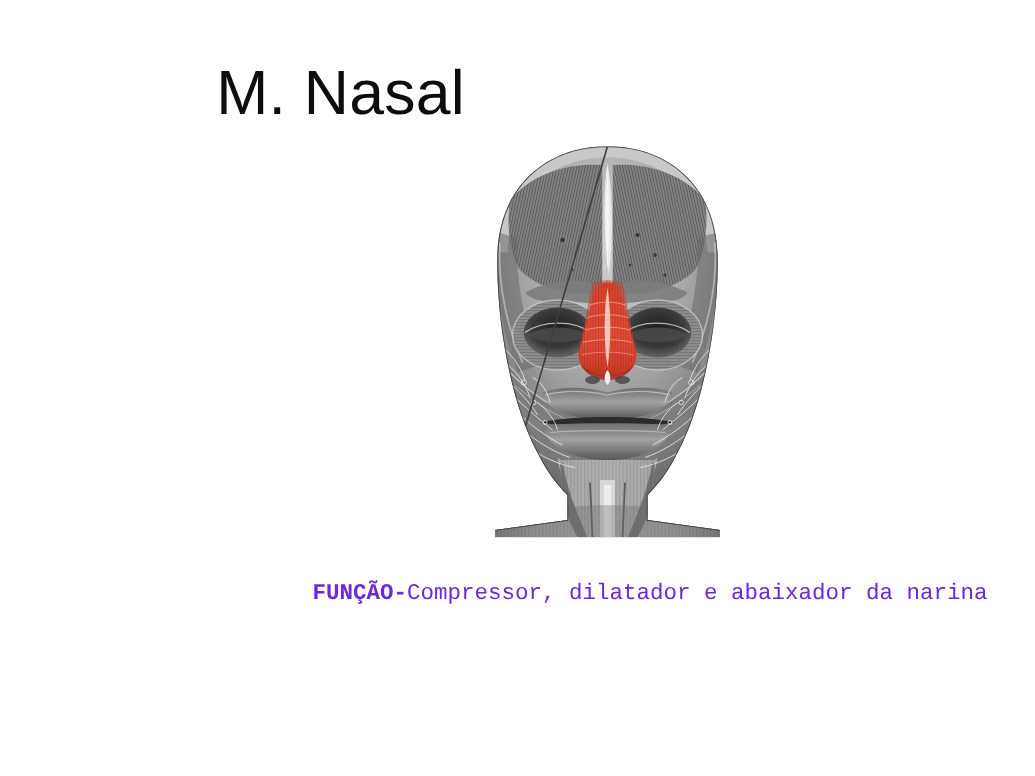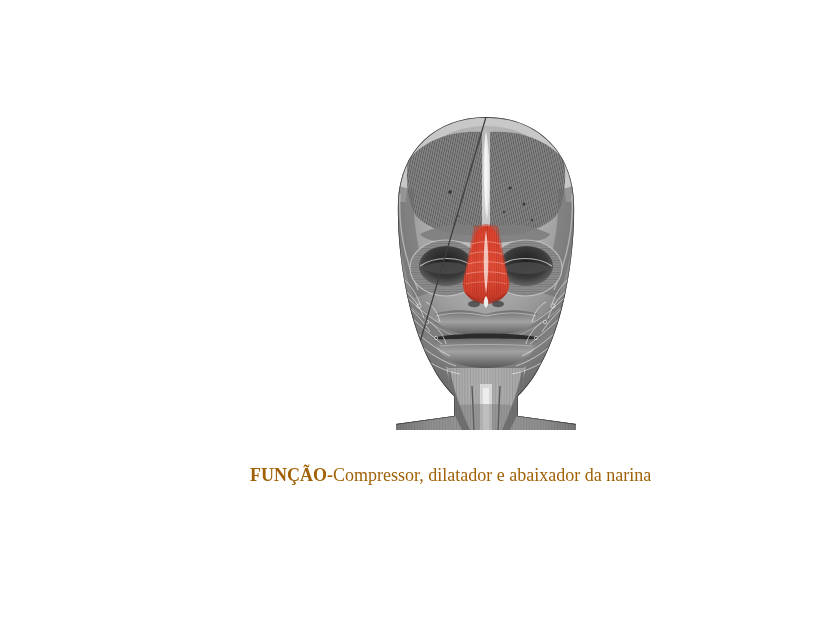--- a/index.html
+++ b/index.html
@@ -43,38 +43,39 @@
     width: 200px;
     height: 314px;
   }
 
   
   #figure-caption {
     position: absolute;
     left: 250px;
     top: 464px;
     width: 520px;
-    font-family: Liberation Serif, serif;
+    font-family: Liberation Mono, monospace;
     font-size: 18px;
-    color: #a16207;
+    color: #6d28d9;
     line-height: 1.25;
     white-space: nowrap;
   }
   #figure-caption .cap-label {
     font-weight: bold;
   }
   #figure-caption .cap-body {
     font-weight: normal;
   }
 </style>
 </head>
 <body>
 
 <div id="slide">
 
+  <div id="slide-title">M. Nasal</div>
 
   <div id="anatomy-figure">
     <svg viewBox="0 0 200 314" xmlns="http://www.w3.org/2000/svg">
       <defs>
 
         <pattern id="striaV" width="2.6" height="6" patternUnits="userSpaceOnUse">
           <rect width="2.6" height="6" fill="#8e8e8e"></rect>
           <rect x="0" width="1" height="6" fill="#5f5f5f"></rect>
         </pattern>
         <pattern id="striaFan" width="2.2" height="6" patternUnits="userSpaceOnUse" patternTransform="rotate(12)">

